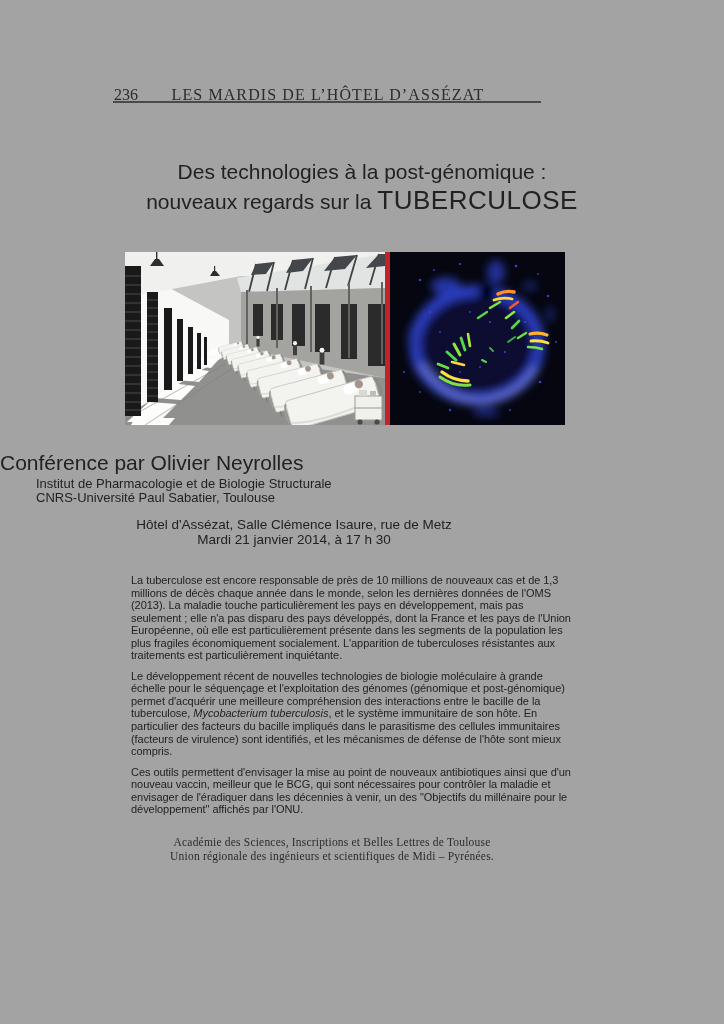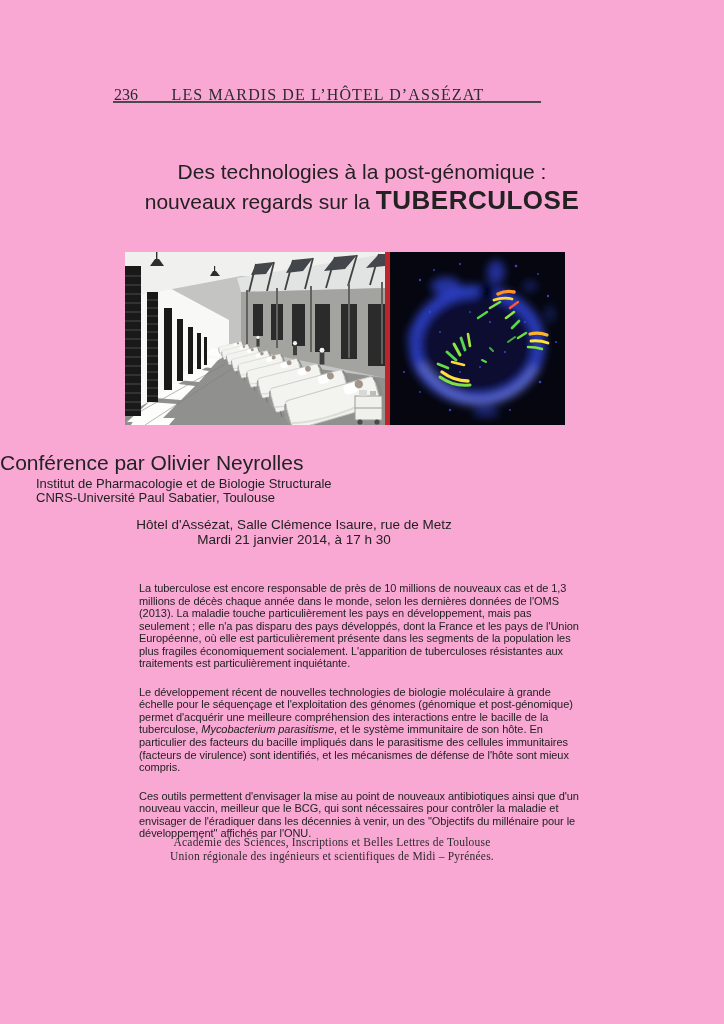--- a/index.html
+++ b/index.html
@@ -1,20 +1,20 @@
 <!DOCTYPE html>
 <html><head>
 <meta charset="utf-8">
 <style>
   html, body { margin: 0; padding: 0; background: #ffffff; }
   .page {
     position: relative;
     width: 724px;
     height: 1024px;
-    background: #f9a8d4;
+    background: #a3a3a3;
     overflow: hidden;
     font-family: "Liberation Sans", "DejaVu Sans", sans-serif;
     color: #1f1f1f;
   }
 
   
   .header-num {
     position: absolute; top: 86px; left: 114px;
     font-family: "Liberation Serif", "DejaVu Serif", serif;
     font-size: 16px; color: #2b2b30;
@@ -30,21 +30,21 @@
     width: 428px; height: 2px; background: #4a4a4e;
   }
 
   
   .title-block {
     position: absolute; top: 160px; left: 0; width: 724px;
     text-align: center; color: #222; line-height: 1.18;
   }
   .title-l1 { font-size: 21px; }
   .title-l2 { font-size: 21px; }
-  .title-l2 .big { font-size: 26px; letter-spacing: 0.5px; font-weight: bold; }
+  .title-l2 .big { font-size: 26px; letter-spacing: 0.5px; }
 
   
   .figure {
     position: absolute; top: 252px; left: 125px;
     width: 440px; height: 173px;
     display: flex; align-items: stretch;
   }
   .photo-left  { width: 260px; height: 173px; flex: none; }
   .photo-divider { width: 5px; height: 173px; flex: none; }
   .photo-right { width: 175px; height: 173px; flex: none; }
@@ -57,21 +57,21 @@
   
   .venue { position: absolute; top: 518px; left: 0; width: 588px; text-align: center; color: #222; }
   .venue div { font-size: 13.5px; line-height: 14.8px; }
 
   
   .body-text {
     position: absolute; top: 566px; left: 123px; width: 514px;
     font-size: 11px; line-height: 12.55px; letter-spacing: -0.05px;
     color: #222;
   }
-  .body-text p { margin: 16px; white-space: pre-line; }
+  .body-text p { margin: 8px; white-space: pre-line; }
   .species { font-style: italic; }
 
   
   .footer {
     position: absolute; top: 835px; left: 0; width: 664px;
     text-align: center;
     font-family: cursive;
     font-size: 11.5px; line-height: 14px; letter-spacing: 0.2px;
     color: #2c2c2c;
   }
@@ -320,21 +320,21 @@
     <p>La tuberculose est encore responsable de près de 10 millions de nouveaux cas et de 1,3
 millions de décès chaque année dans le monde, selon les dernières données de l'OMS
 (2013). La maladie touche particulièrement les pays en développement, mais pas
 seulement ; elle n'a pas disparu des pays développés, dont la France et les pays de l'Union
 Européenne, où elle est particulièrement présente dans les segments de la population les
 plus fragiles économiquement socialement. L'apparition de tuberculoses résistantes aux
 traitements est particulièrement inquiétante.</p>
     <p><span>Le développement récent de nouvelles technologies de biologie moléculaire à grande
 échelle pour le séquençage et l'exploitation des génomes (génomique et post-génomique)
 permet d'acquérir une meilleure compréhension des interactions entre le bacille de la
-tuberculose, </span><em class="species">Mycobacterium parasitisme</em><span>, et le système immunitaire de son hôte. En
+tuberculose, </span><em class="species">Mycobacterium tuberculosis</em><span>, et le système immunitaire de son hôte. En
 particulier des facteurs du bacille impliqués dans le parasitisme des cellules immunitaires
 (facteurs de virulence) sont identifiés, et les mécanismes de défense de l'hôte sont mieux
 compris.</span></p>
     <p>Ces outils permettent d'envisager la mise au point de nouveaux antibiotiques ainsi que d'un
 nouveau vaccin, meilleur que le BCG, qui sont nécessaires pour contrôler la maladie et
 envisager de l'éradiquer dans les décennies à venir, un des "Objectifs du millénaire pour le
 développement" affichés par l'ONU.</p>
   </div>
 
   <div class="footer">

